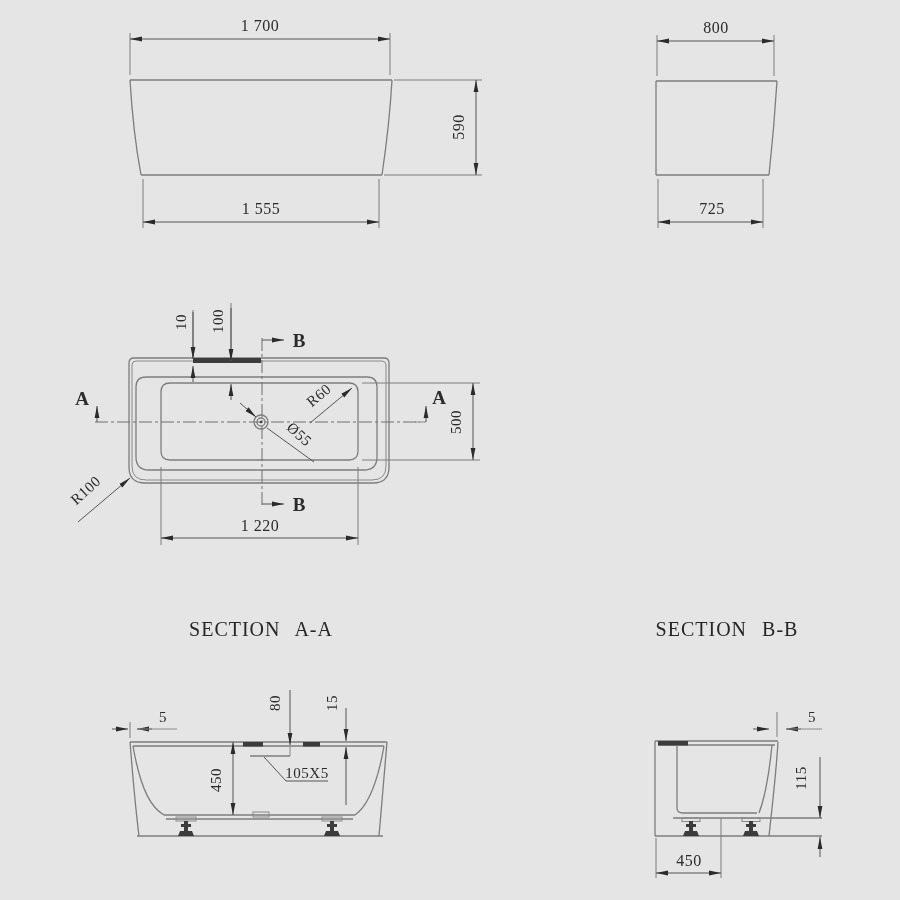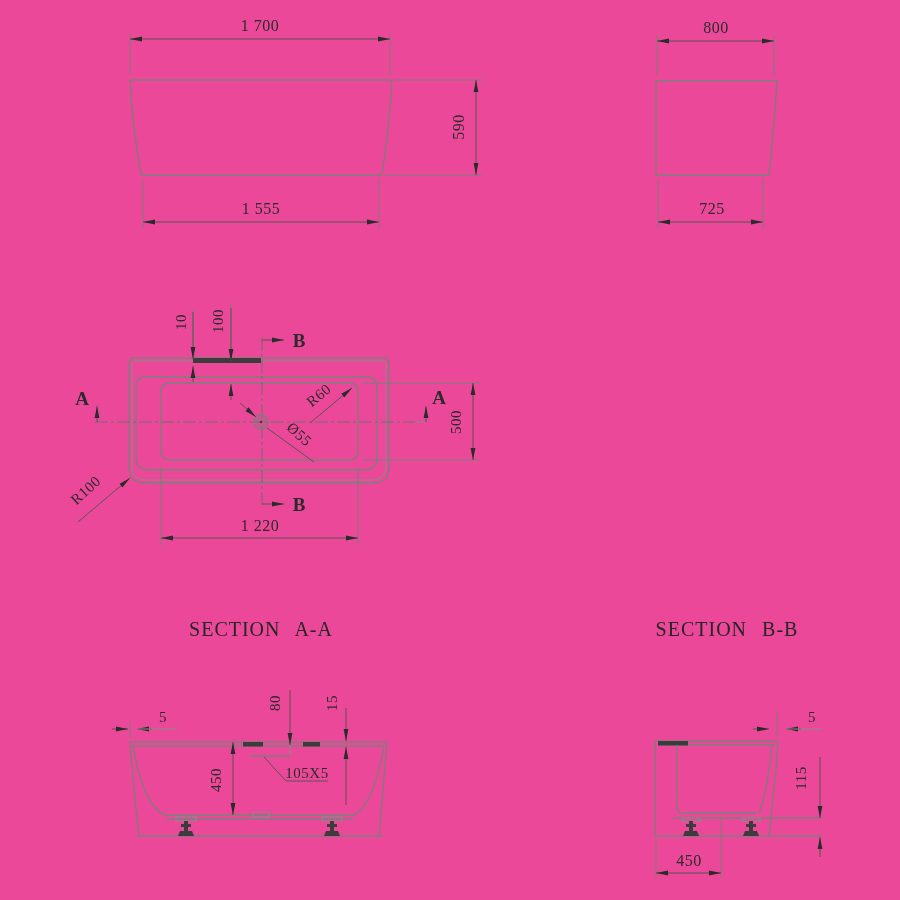--- a/index.html
+++ b/index.html
@@ -1,16 +1,16 @@
 <!DOCTYPE html>
 <html><head>
 <meta charset="utf-8">
 <style>
   html,body{margin:0;padding:0;background:#ffffff;}
-  .page{position:relative;width:900px;height:900px;background:#ec4899;overflow:hidden;}
+  .page{position:relative;width:900px;height:900px;background:#e5e5e5;overflow:hidden;}
   svg{position:absolute;left:0;top:0;}
   .draw{stroke:#7d7d7d;stroke-width:1.3;fill:none;}
   .thin{stroke:#8a8a8a;stroke-width:1;fill:none;}
   .dim{stroke:#555555;stroke-width:1;fill:none;}
   .ext{stroke:#7d7d7d;stroke-width:1;fill:none;}
   .cl{stroke:#6f6f6f;stroke-width:1;fill:none;stroke-dasharray:13 3 3 3;}
   .darkfill{fill:#3c3c3c;stroke:none;}
   .num{font-family:"Liberation Serif",serif;font-size:15px;fill:#2b2b2b;letter-spacing:.5px;}
   .numbig{font-family:"Liberation Serif",serif;font-size:16px;fill:#2b2b2b;letter-spacing:.5px;}
   .letter{font-family:"Liberation Serif",serif;font-size:19px;font-weight:bold;fill:#2b2b2b;}

